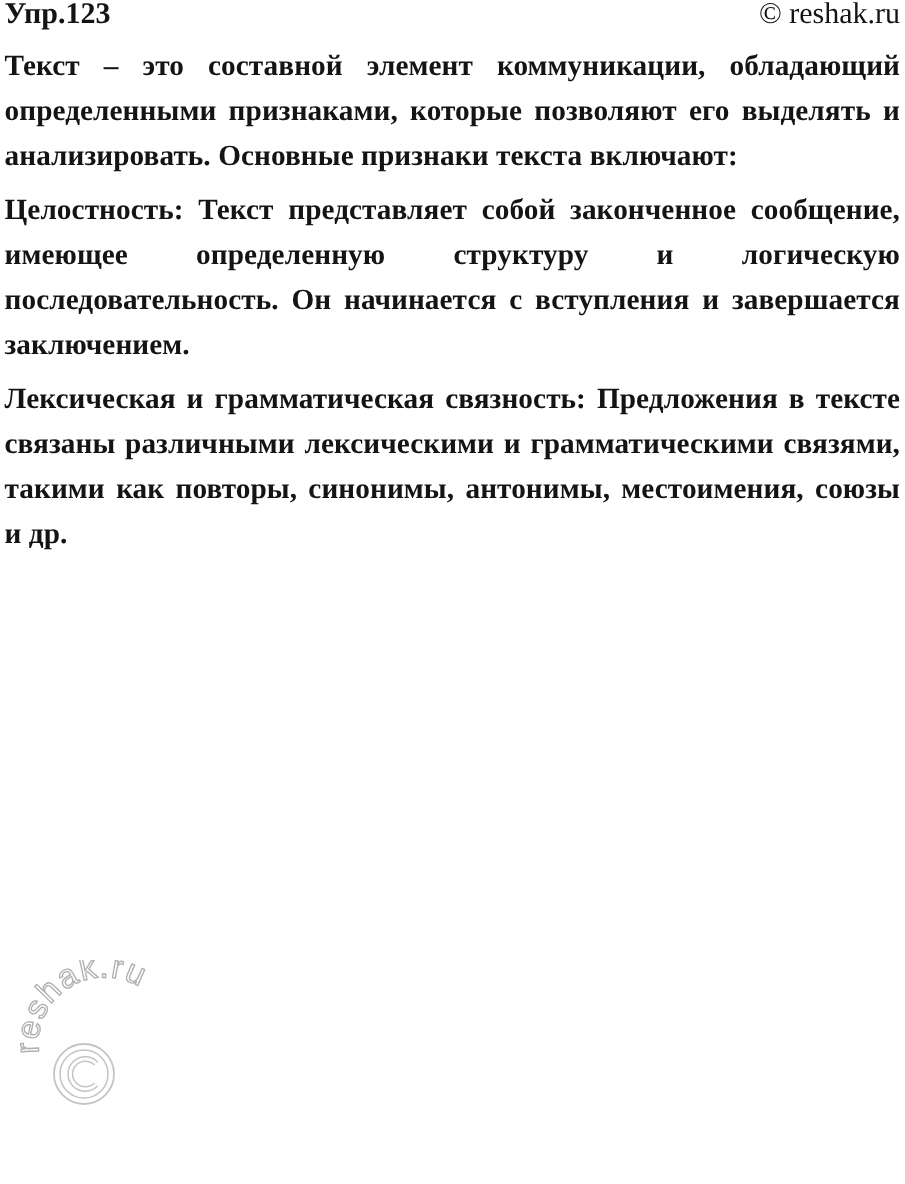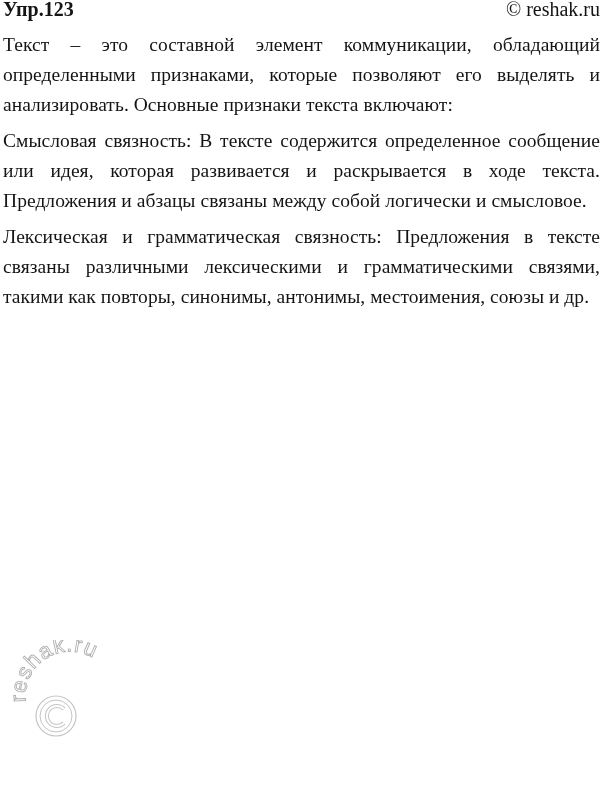--- a/index.html
+++ b/index.html
@@ -42,20 +42,21 @@
       top: 30px;
       left: 3px;
       right: 3px;
     }
     .para {
       font-size: 19.5px;
       line-height: 30px;
       text-align: justify;
       margin: 0 0 6px 0;
       letter-spacing: 0.05px;
+      font-weight: bold;
     }
     .para:last-child { margin-bottom: 16px; }
     .watermark {
       position: absolute;
       left: 12px;
       top: 640px;
       width: 130px;
       height: 120px;
       pointer-events: none;
     }
@@ -63,21 +64,21 @@
 </head>
 <body>
 
 <div class="header">
   <div class="title">Упр.123</div>
   <div class="copyright">© reshak.ru</div>
 </div>
 
 <div class="content">
   <p class="para">Текст – это составной элемент коммуникации, обладающий определенными признаками, которые позволяют его выделять и анализировать. Основные признаки текста включают:</p>
-  <p class="para">Смысловая связность: В тексте содержится определенное сообщение или идея, которая развивается и раскрывается в ходе текста. Предложения и абзацы связаны между собой логически и смысловое.</p>
+  <p class="para">Целостность: Текст представляет собой законченное сообщение, имеющее определенную структуру и логическую последовательность. Он начинается с вступления и завершается заключением.</p>
   <p class="para">Лексическая и грамматическая связность: Предложения в тексте связаны различными лексическими и грамматическими связями, такими как повторы, синонимы, антонимы, местоимения, союзы и др.</p>
 </div>
 
 <div class="watermark">
   <svg width="130" height="120" viewBox="0 0 130 120">
     <defs>
       <path id="arc" d="M 14 62 A 44 44 0 0 1 102 50"></path>
     </defs>
     <text font-family="Liberation Sans, sans-serif" font-size="22" fill="none" stroke="#b0b0b0" stroke-width="0.9" letter-spacing="1">
       <textPath href="#arc">reshak.ru</textPath>

